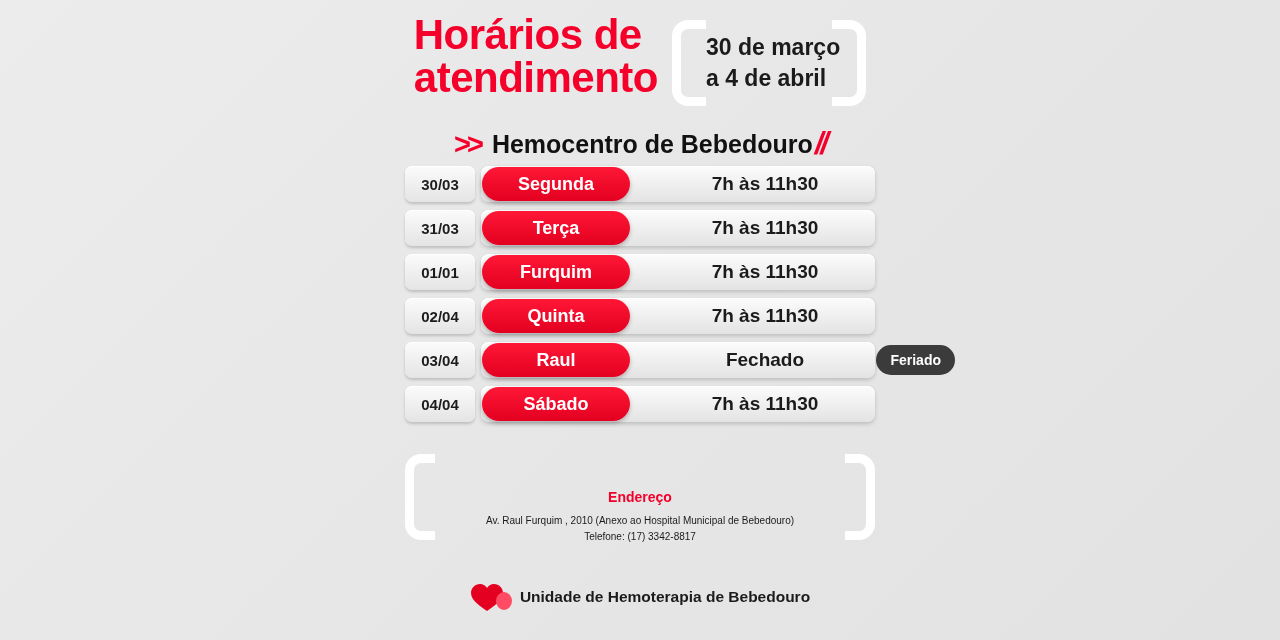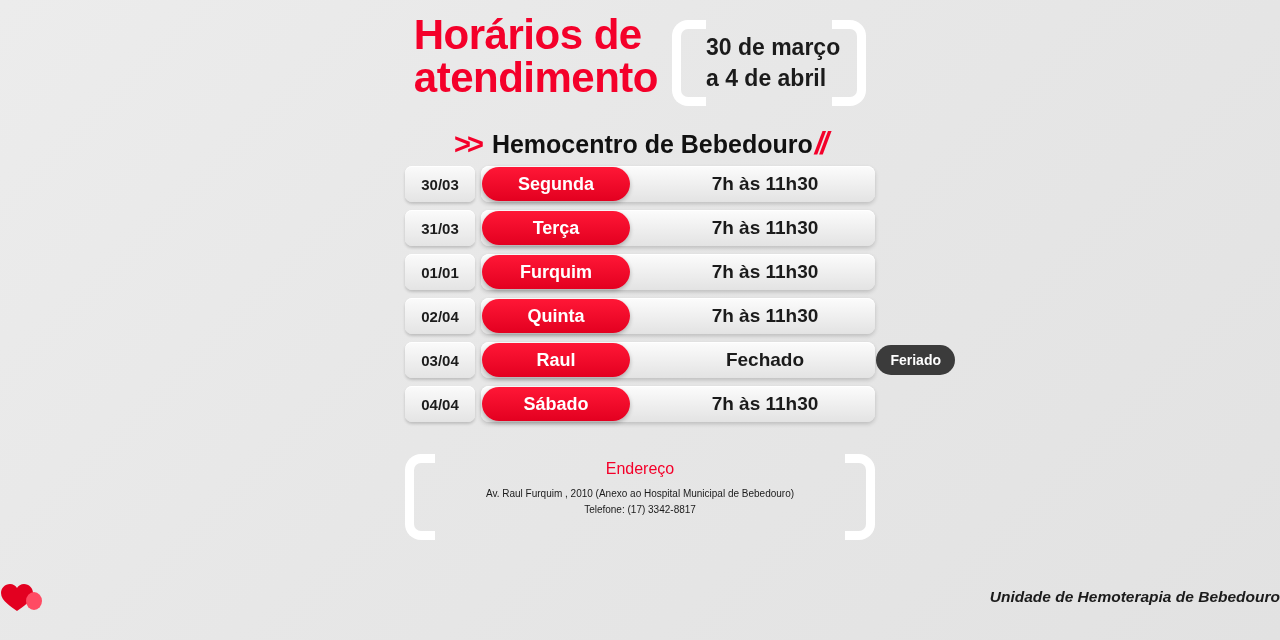--- a/index.html
+++ b/index.html
@@ -189,40 +189,40 @@
   .address-wrap .br.left {
     left: 0; border-right: none;
     border-top-left-radius: 16px; border-bottom-left-radius: 16px;
   }
   .address-wrap .br.right {
     right: 0; border-left: none;
     border-top-right-radius: 16px; border-bottom-right-radius: 16px;
   }
   .address-title {
     color: #f4002a;
-    font-size: 16px;
-    font-weight: normal;
+    font-size: 14px;
+    font-weight: bold;
     margin-bottom: 8px;
+    margin-top: 29px;
   }
   .address-line, .phone-line {
     color: #1b1b1b;
     font-size: 10px;
     line-height: 1.55;
   }
 
   
   .footer {
     position: absolute;
     bottom: 26px;
     left: 0; right: 0;
     display: flex;
     align-items: center;
-    justify-content: space-between;
+    justify-content: center;
     gap: 4px;
-    font-style: italic;
   }
   .footer-text {
     color: #1b1b1b;
     font-size: 15.5px;
     font-weight: bold;
   }
   .logo-mark { display:block; }
 </style>
 </head>
 <body>

